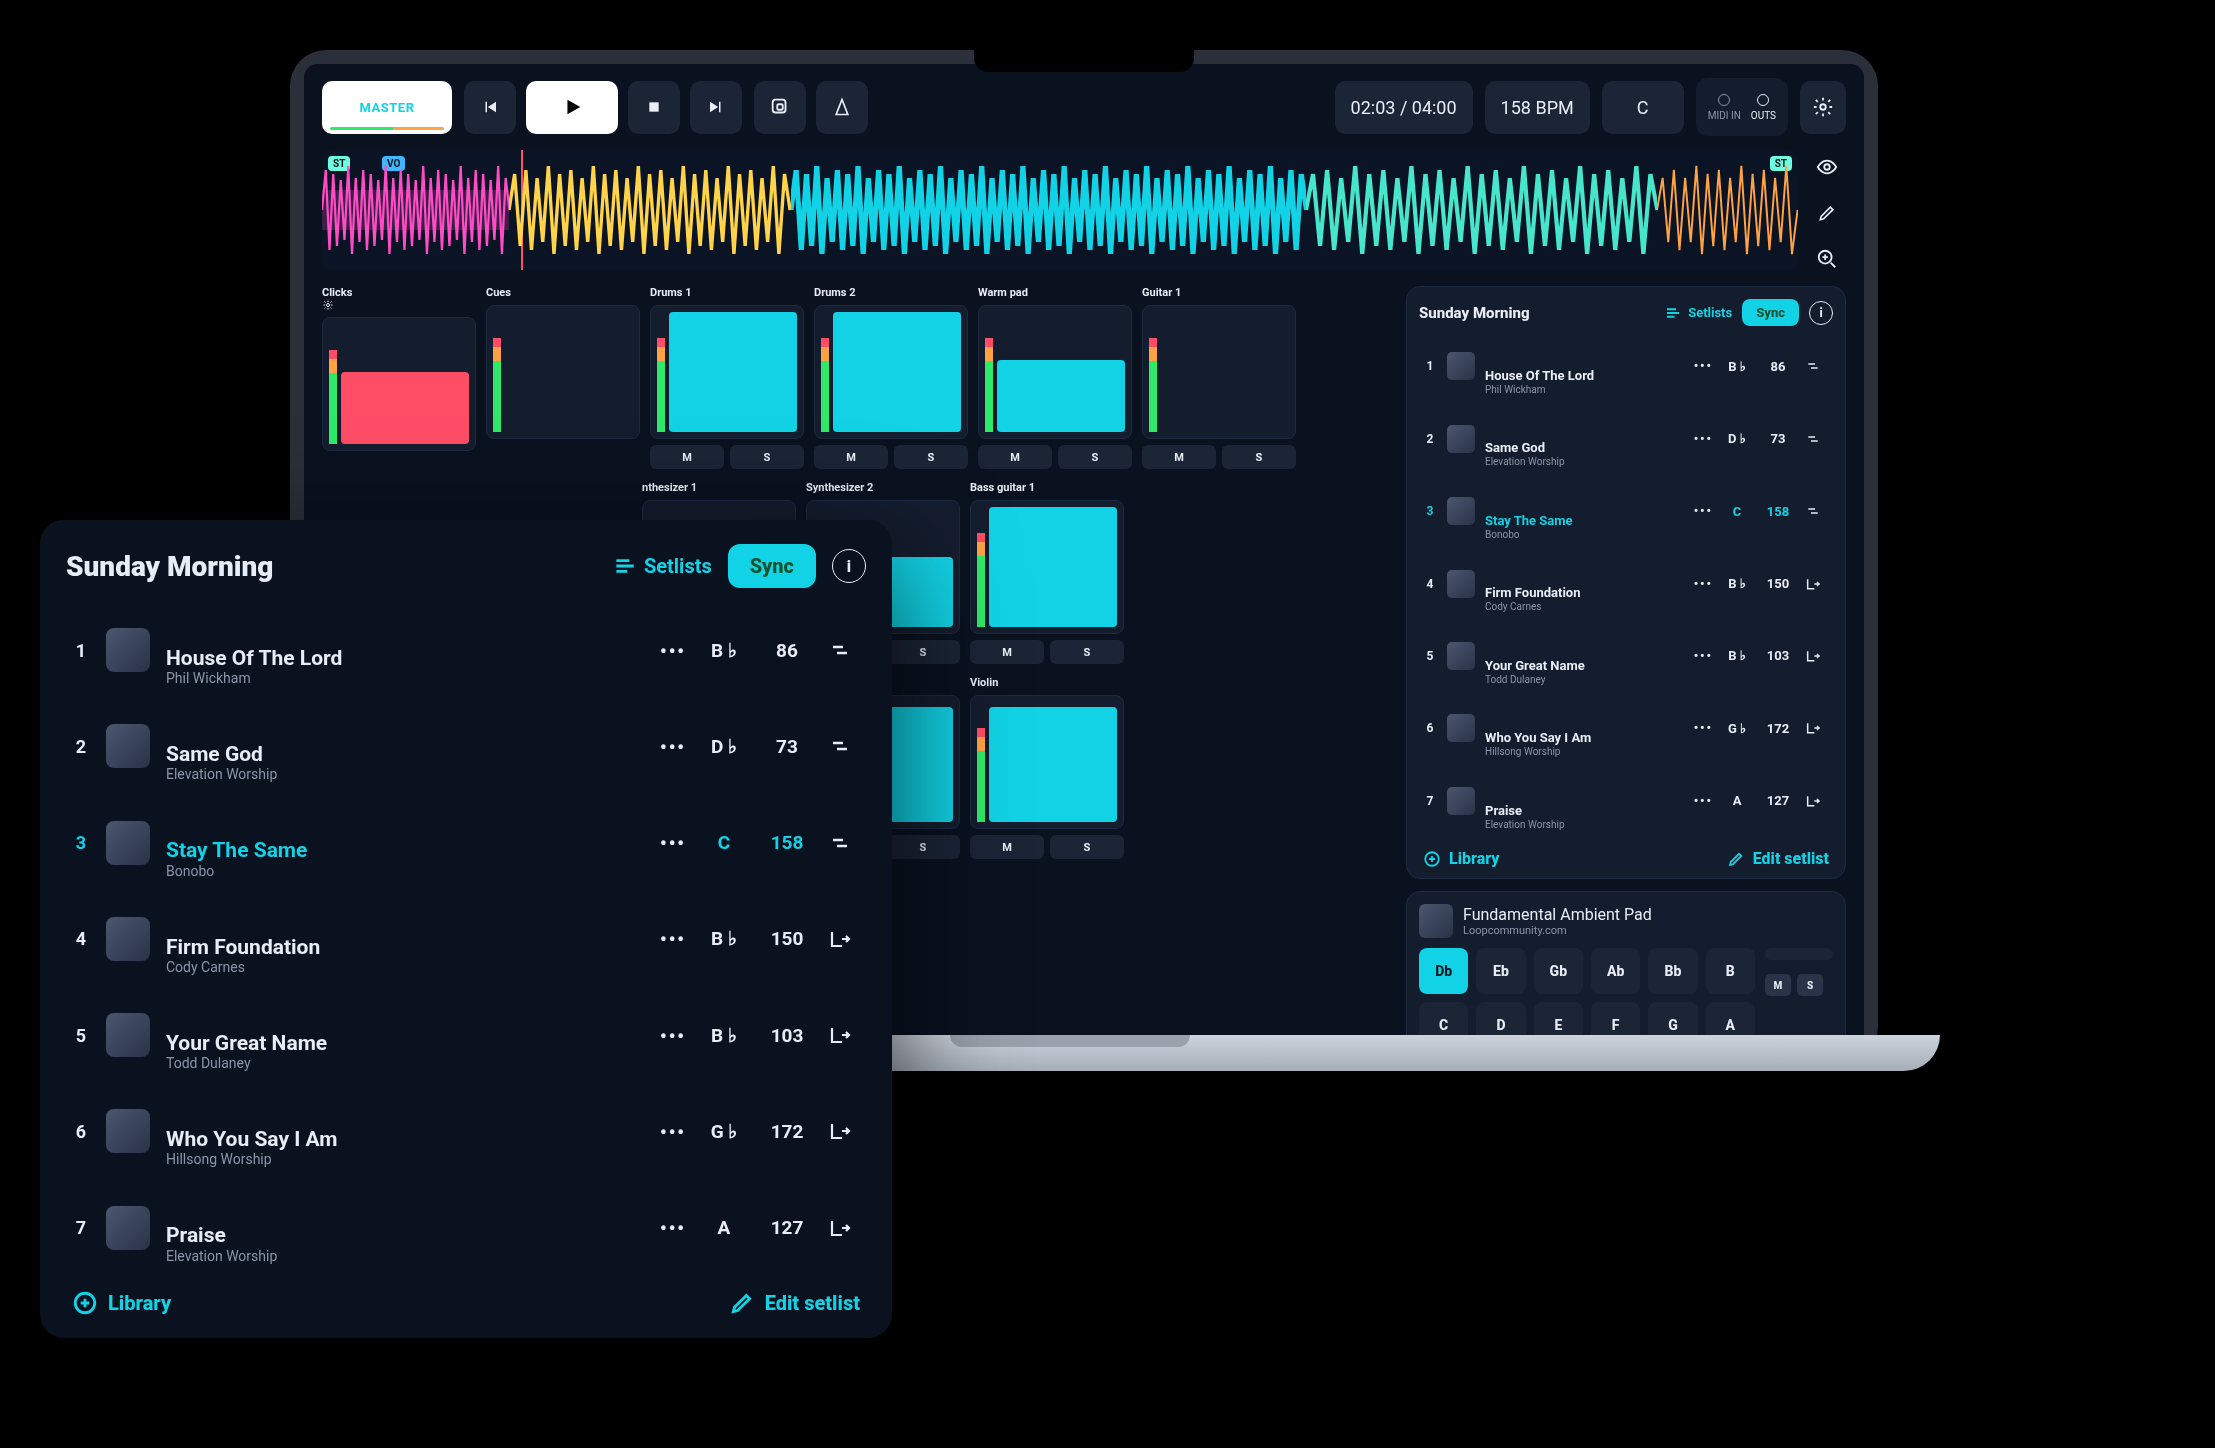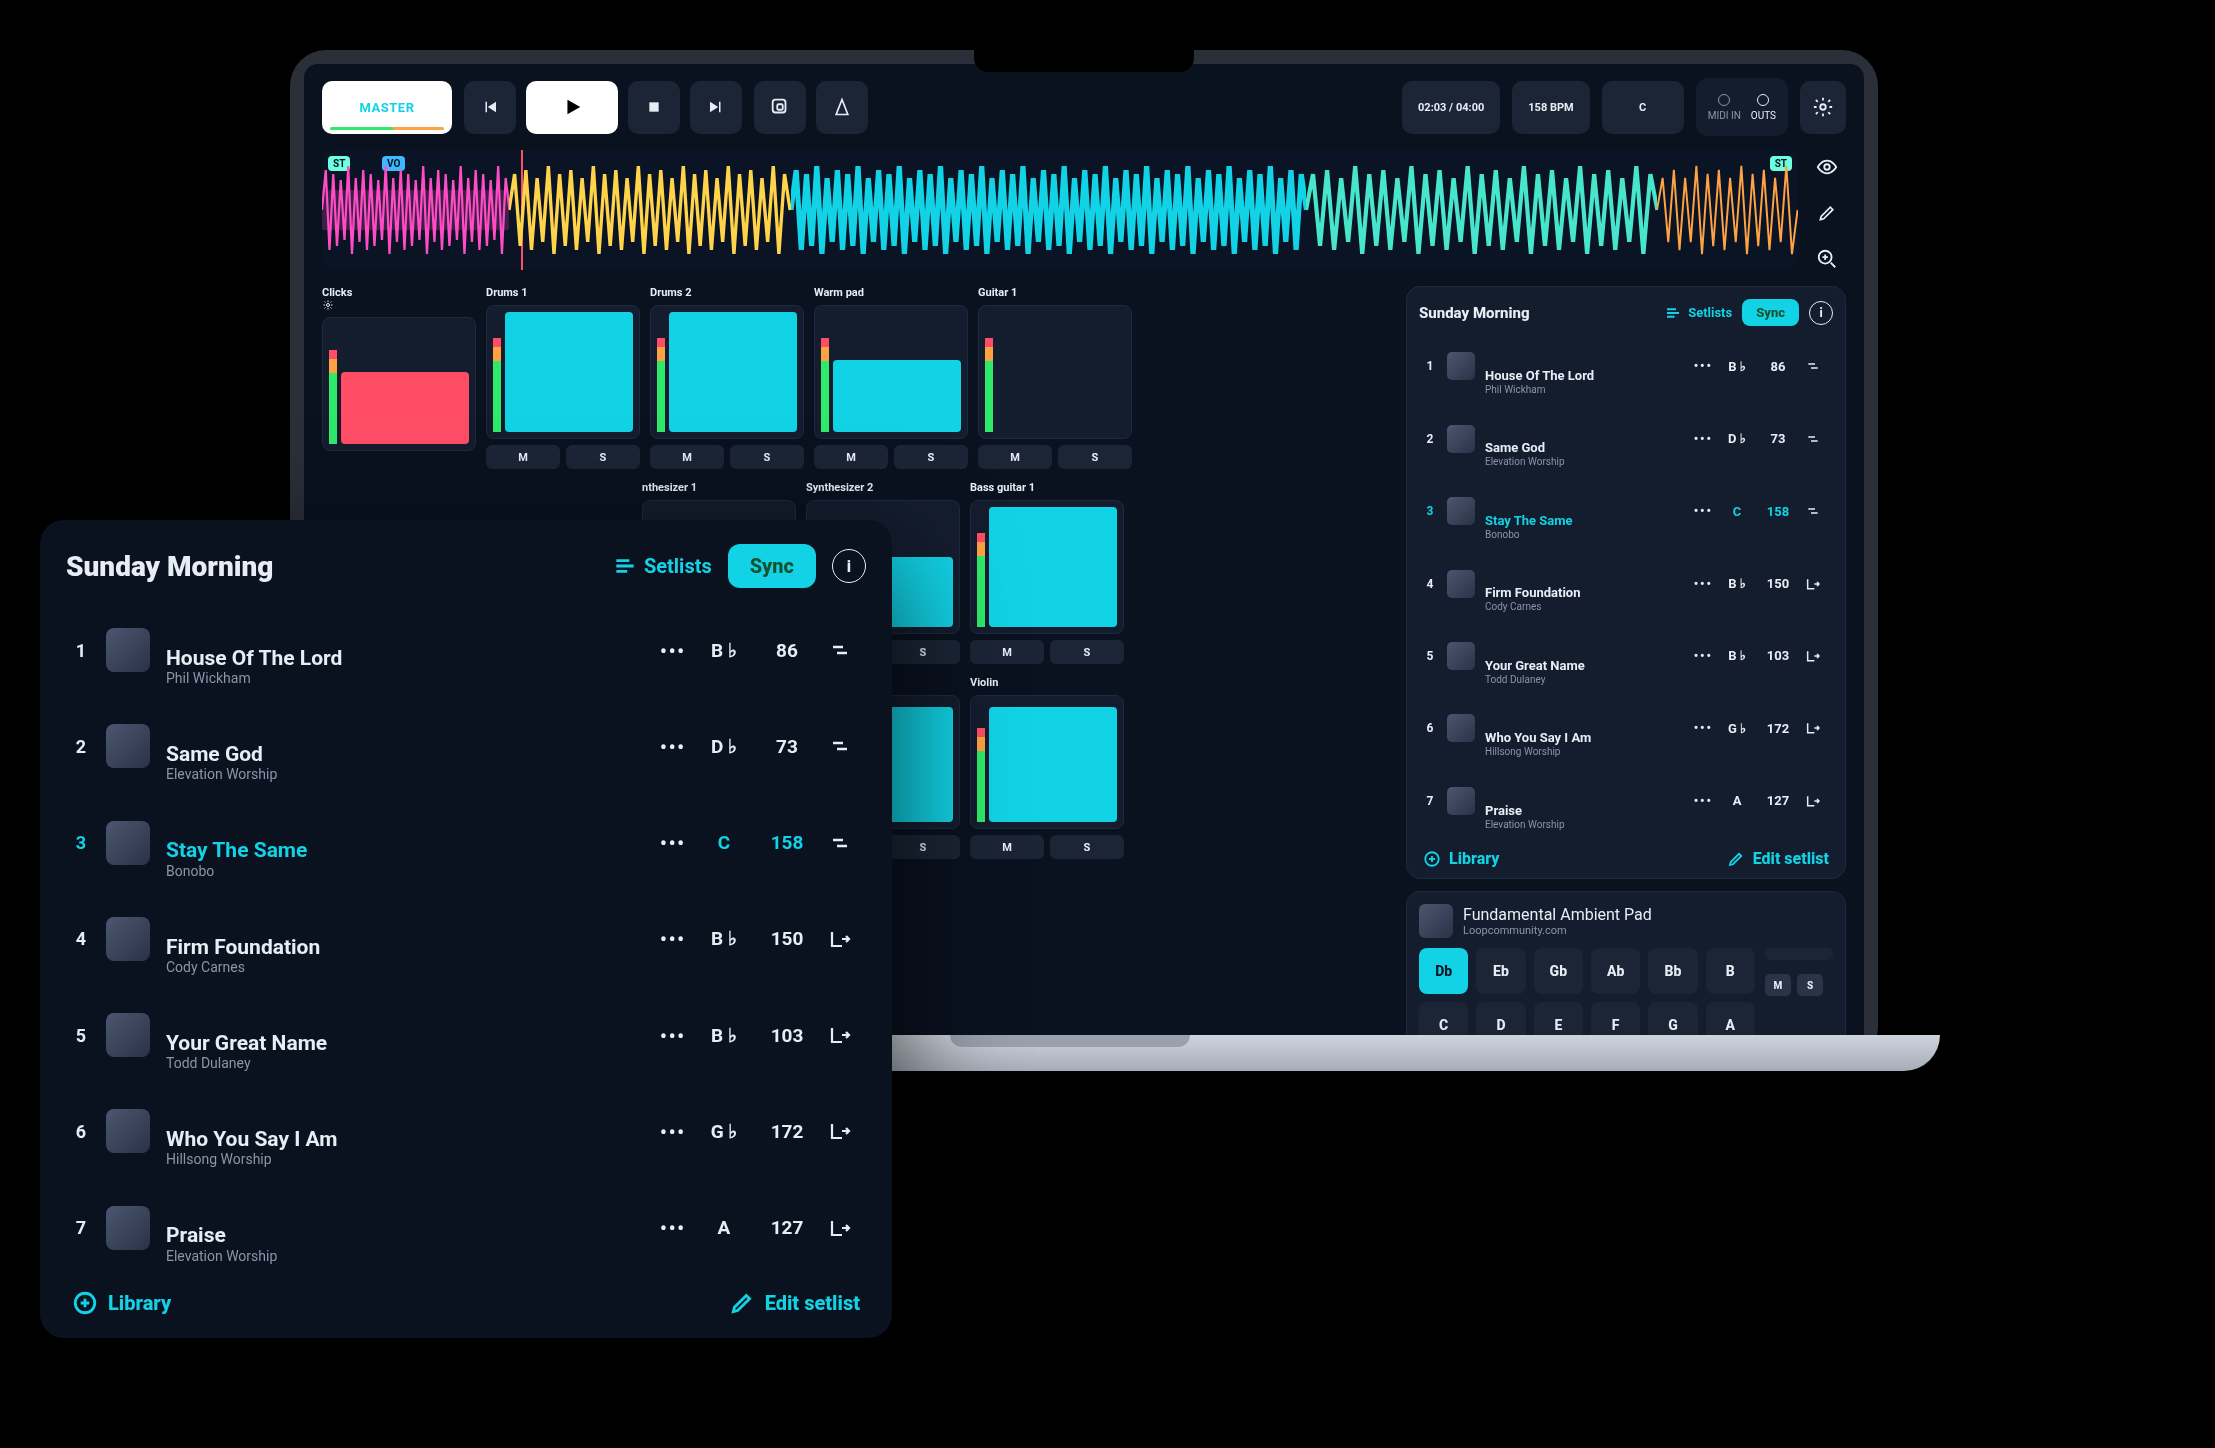--- a/index.html
+++ b/index.html
@@ -29,21 +29,21 @@
   .laptop-base .lip{position:absolute;left:50%;top:0;transform:translateX(-50%);width:240px;height:12px;background:#9aa1ac;border-radius:0 0 12px 12px;}
 
   
   .toolbar{display:flex;align-items:center;gap:12px;padding:14px 18px;}
   .btn{background:var(--panel-3);border-radius:10px;display:flex;align-items:center;justify-content:center;height:53px;color:var(--text);}
   .master{width:130px;background:#fff;color:var(--accent);font-weight:700;font-size:13px;letter-spacing:.5px;flex-direction:column;gap:4px;position:relative;}
   .master .bar{position:absolute;left:8px;right:8px;bottom:4px;height:3px;background:linear-gradient(90deg,var(--green) 55%,var(--orange) 55%);border-radius:2px;}
   .icon-btn{width:52px;}
   .play-btn{width:92px;background:#fff;color:#000;}
   .seg{display:flex;gap:10px;}
-  .pill{padding:0 16px;font-weight:700;font-size:11px;}
+  .pill{padding:0 16px;font-weight:400;font-size:18px;}
   .spacer{flex:1;}
   .midi-outs{display:flex;gap:10px;align-items:center;background:var(--panel-2);border-radius:12px;padding:6px 12px;height:46px;}
   .io{display:flex;flex-direction:column;align-items:center;gap:4px;font-size:10px;color:var(--muted);}
   .io .dot{width:10px;height:10px;border:1.5px solid var(--muted);border-radius:50%;}
   .gear{width:46px;}
 
   
   .wave-row{display:flex;align-items:stretch;gap:10px;padding:0 18px 10px 18px;}
   .waveform{position:relative;flex:1;height:120px;background:#0a1424;border-radius:10px;overflow:hidden;display:flex;}
   .waveform .seg{flex:1;position:relative;display:flex;align-items:center;justify-content:center;}
@@ -279,20 +279,30 @@
                   </svg></span></div>
     <div class="cell">
       <div class="meter">
                   <span style="height:78%;background:linear-gradient(180deg,var(--red) 0 10%,var(--orange) 10% 24%,var(--green) 24% 100%)"></span>
                 </div>
       <div class="fill" style="height:60%;background:#ff4d66"></div>
     </div>
 
   </div>
             <div class="track">
+    <div class="label">Cues</div>
+    <div class="cell">
+      <div class="meter">
+                  <span style="height:78%;background:linear-gradient(180deg,var(--red) 0 10%,var(--orange) 10% 24%,var(--green) 24% 100%)"></span>
+                </div>
+      <div class="fill" style="height:0%;background:#141d2e"></div>
+    </div>
+
+  </div>
+            <div class="track">
     <div class="label">Drums 1</div>
     <div class="cell">
       <div class="meter">
                   <span style="height:78%;background:linear-gradient(180deg,var(--red) 0 10%,var(--orange) 10% 24%,var(--green) 24% 100%)"></span>
                 </div>
       <div class="fill" style="height:100%;background:#12d3e6"></div>
     </div>
     <div class="ms">
                 <div class="msb">M</div>
                 <div class="msb">S</div>

